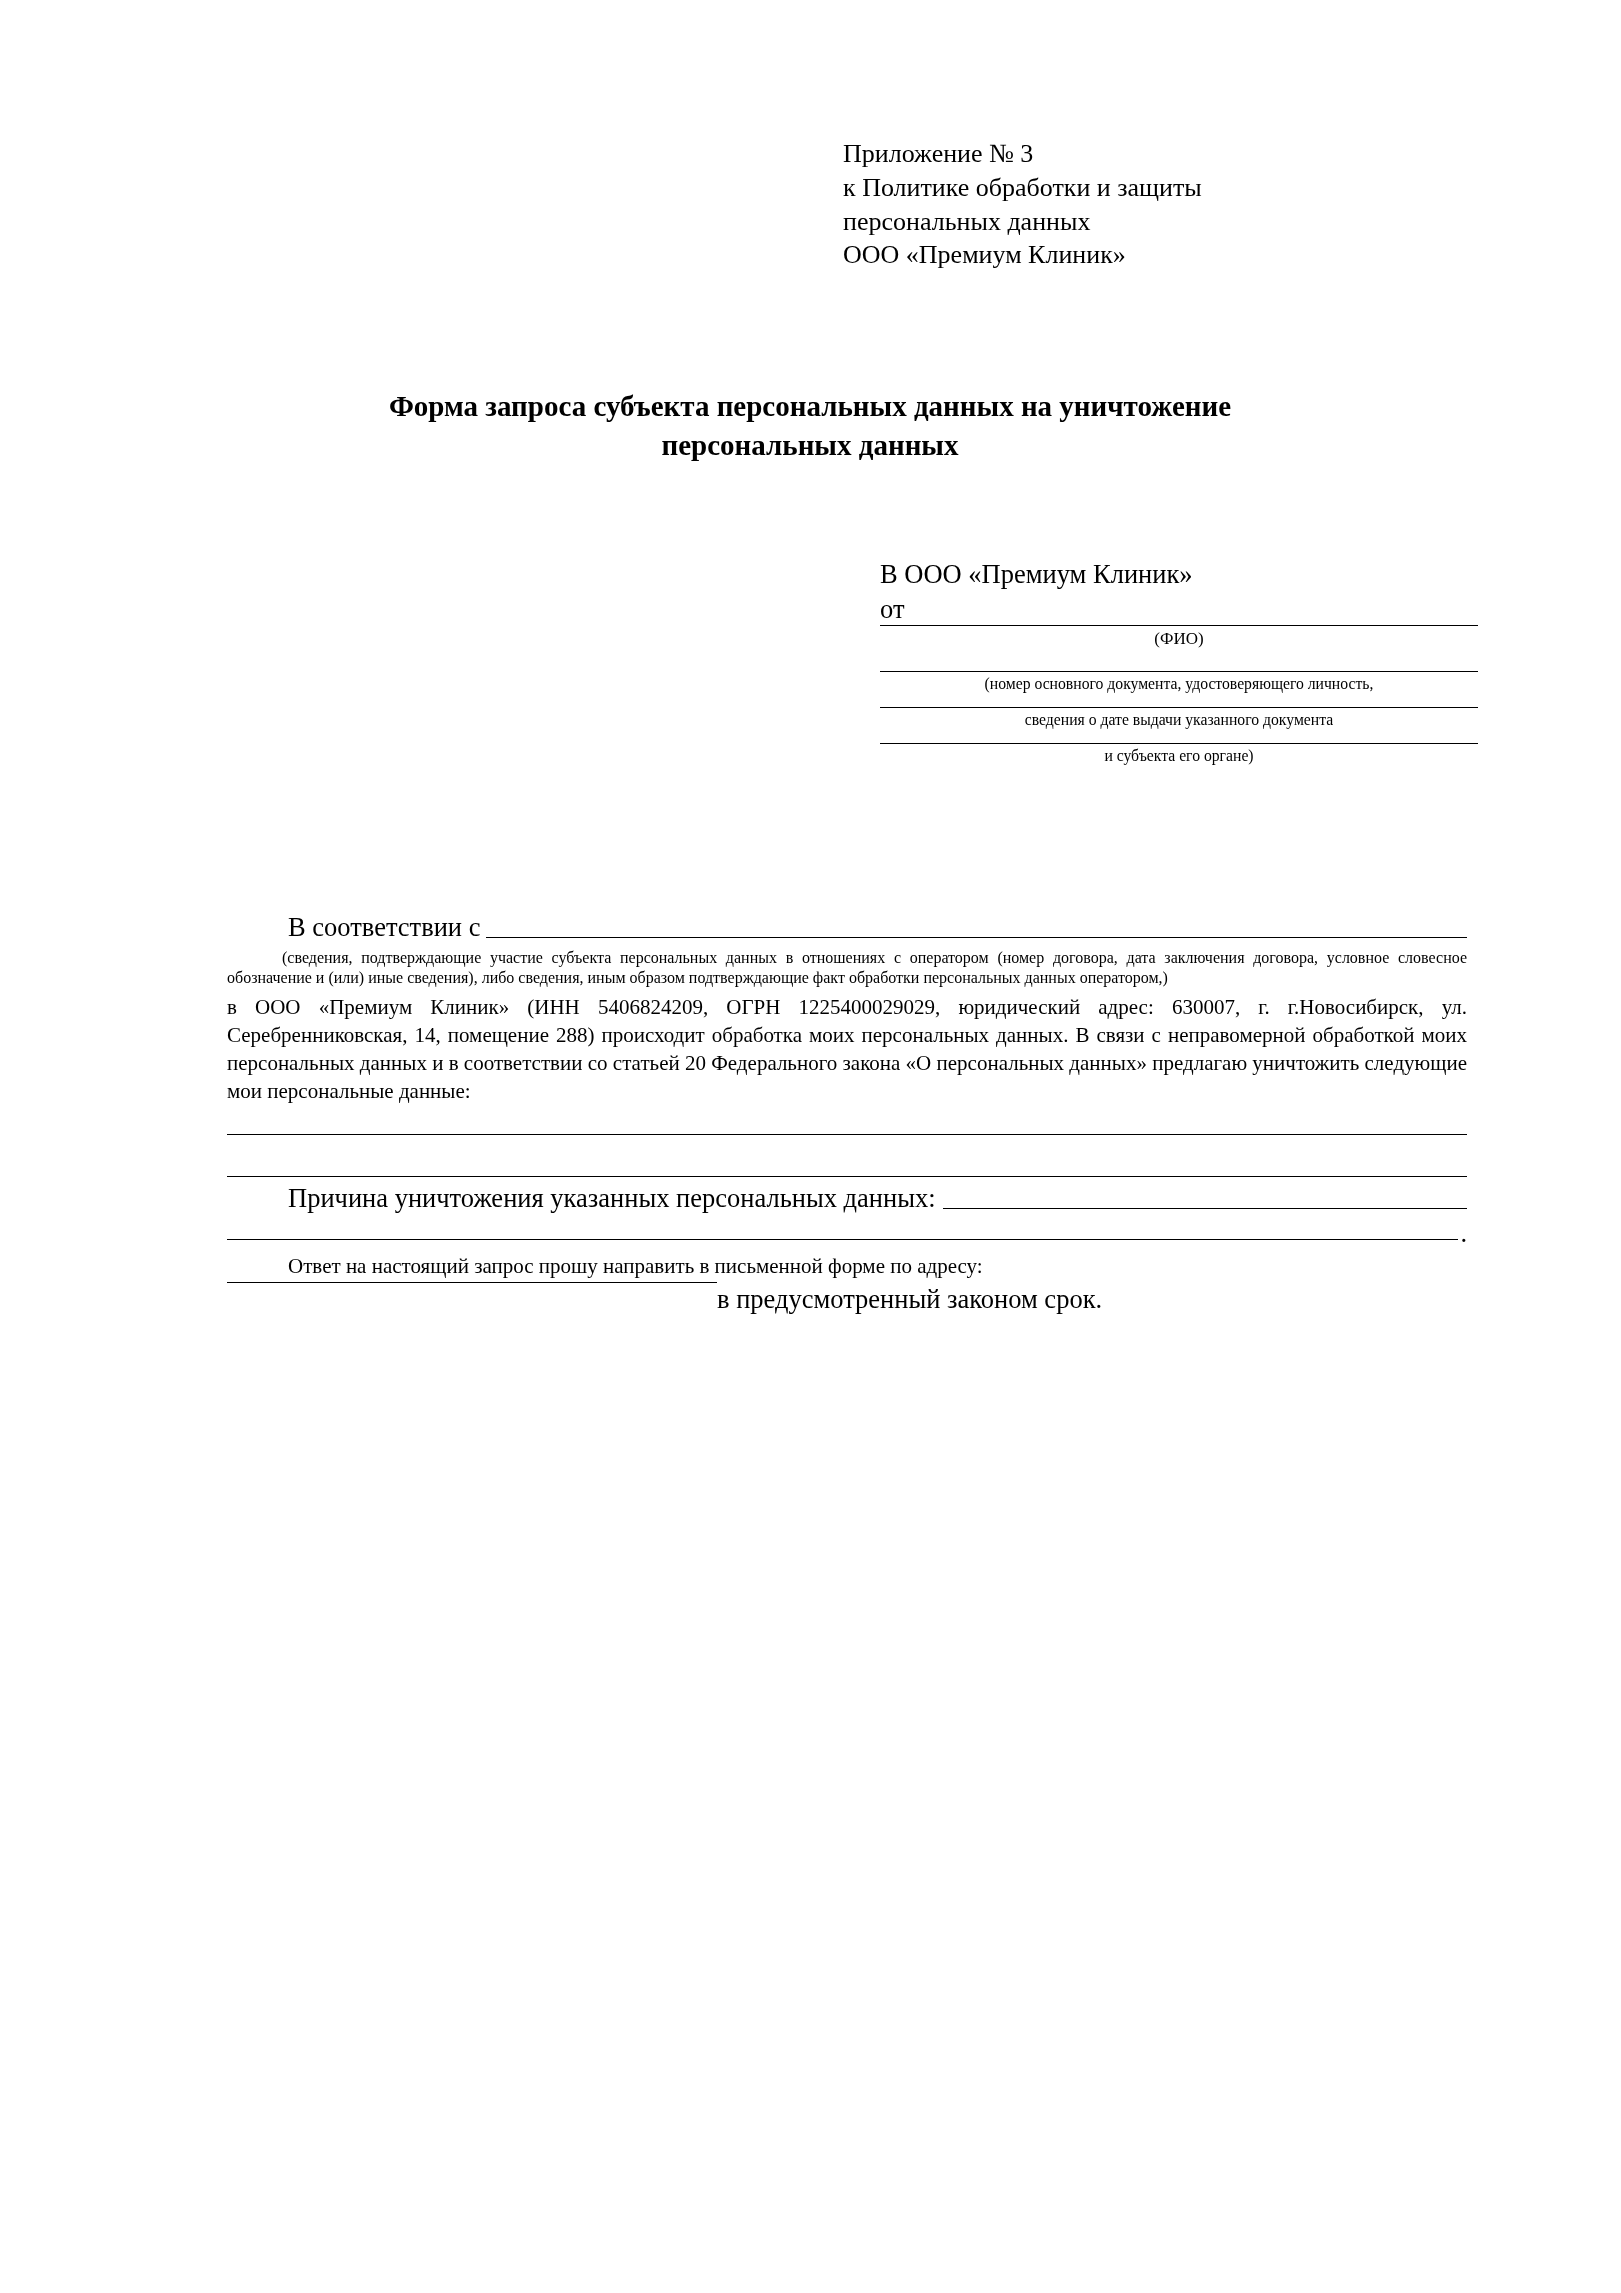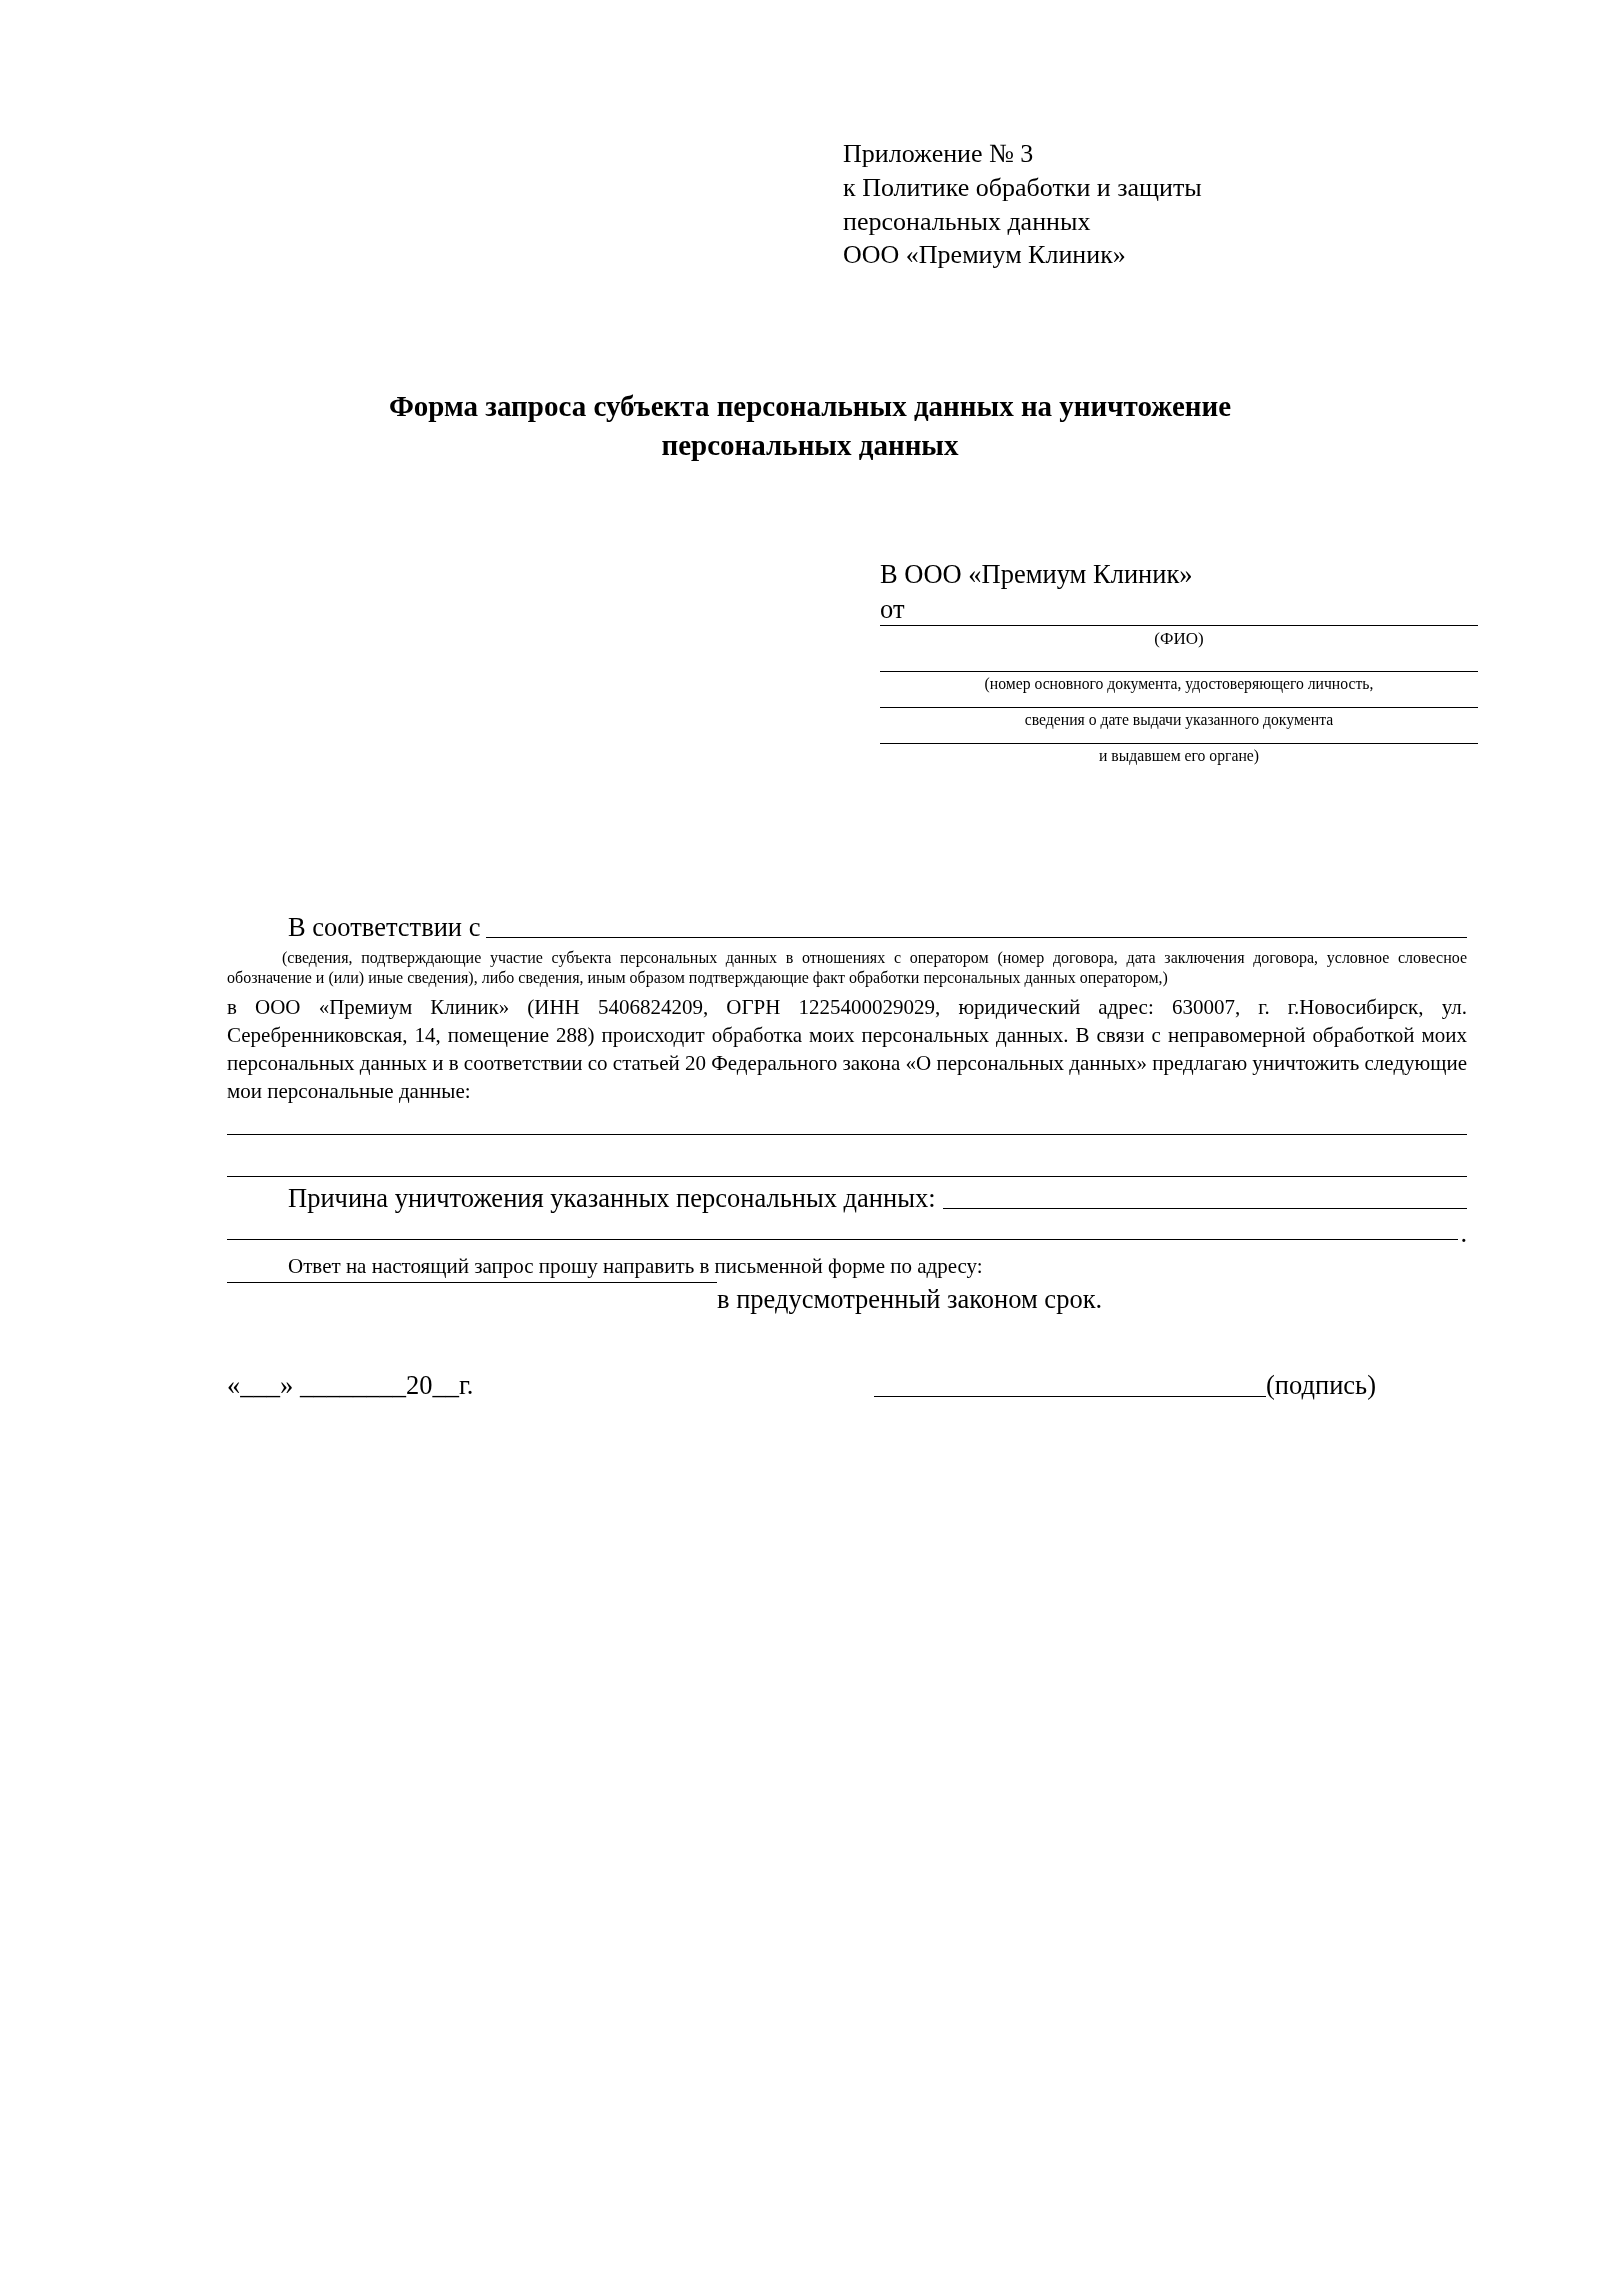--- a/index.html
+++ b/index.html
@@ -217,21 +217,21 @@
     <div class="rule"></div>
     <div class="caption">(ФИО)</div>
     <div class="gap-sm"></div>
     <div class="rule"></div>
     <div class="caption small">(номер основного документа, удостоверяющего личность,</div>
     <div class="gap-xs"></div>
     <div class="rule"></div>
     <div class="caption small">сведения о дате выдачи указанного документа</div>
     <div class="gap-xs"></div>
     <div class="rule"></div>
-    <div class="caption small">и выдавшем его органе)</div>
+    <div class="caption small">и субъекта его органе)</div>
   </div>
 
   <div class="body-block">
 
     <div class="inline-row">
       <span class="indent"></span>
       <span>В соответствии с</span>
       <span class="flex-rule"></span>
     </div>
 
@@ -257,21 +257,16 @@
 
     <div class="para answer-para">
       <span class="indent"></span><span>Ответ на настоящий запрос прошу направить в письменной форме по адресу:</span>
     </div>
 
     <div class="answer-row">
       <span class="answer-rule"></span>
       <span>в предусмотренный законом срок.</span>
     </div>
 
-    <div class="sign-row">
-      <span class="sign-left underscore">«___» ________20__г.</span>
-      <span class="sign-rule"></span>
-      <span>(подпись)</span>
-    </div>
 
   </div>
 </div>
 
 
 </body></html>

